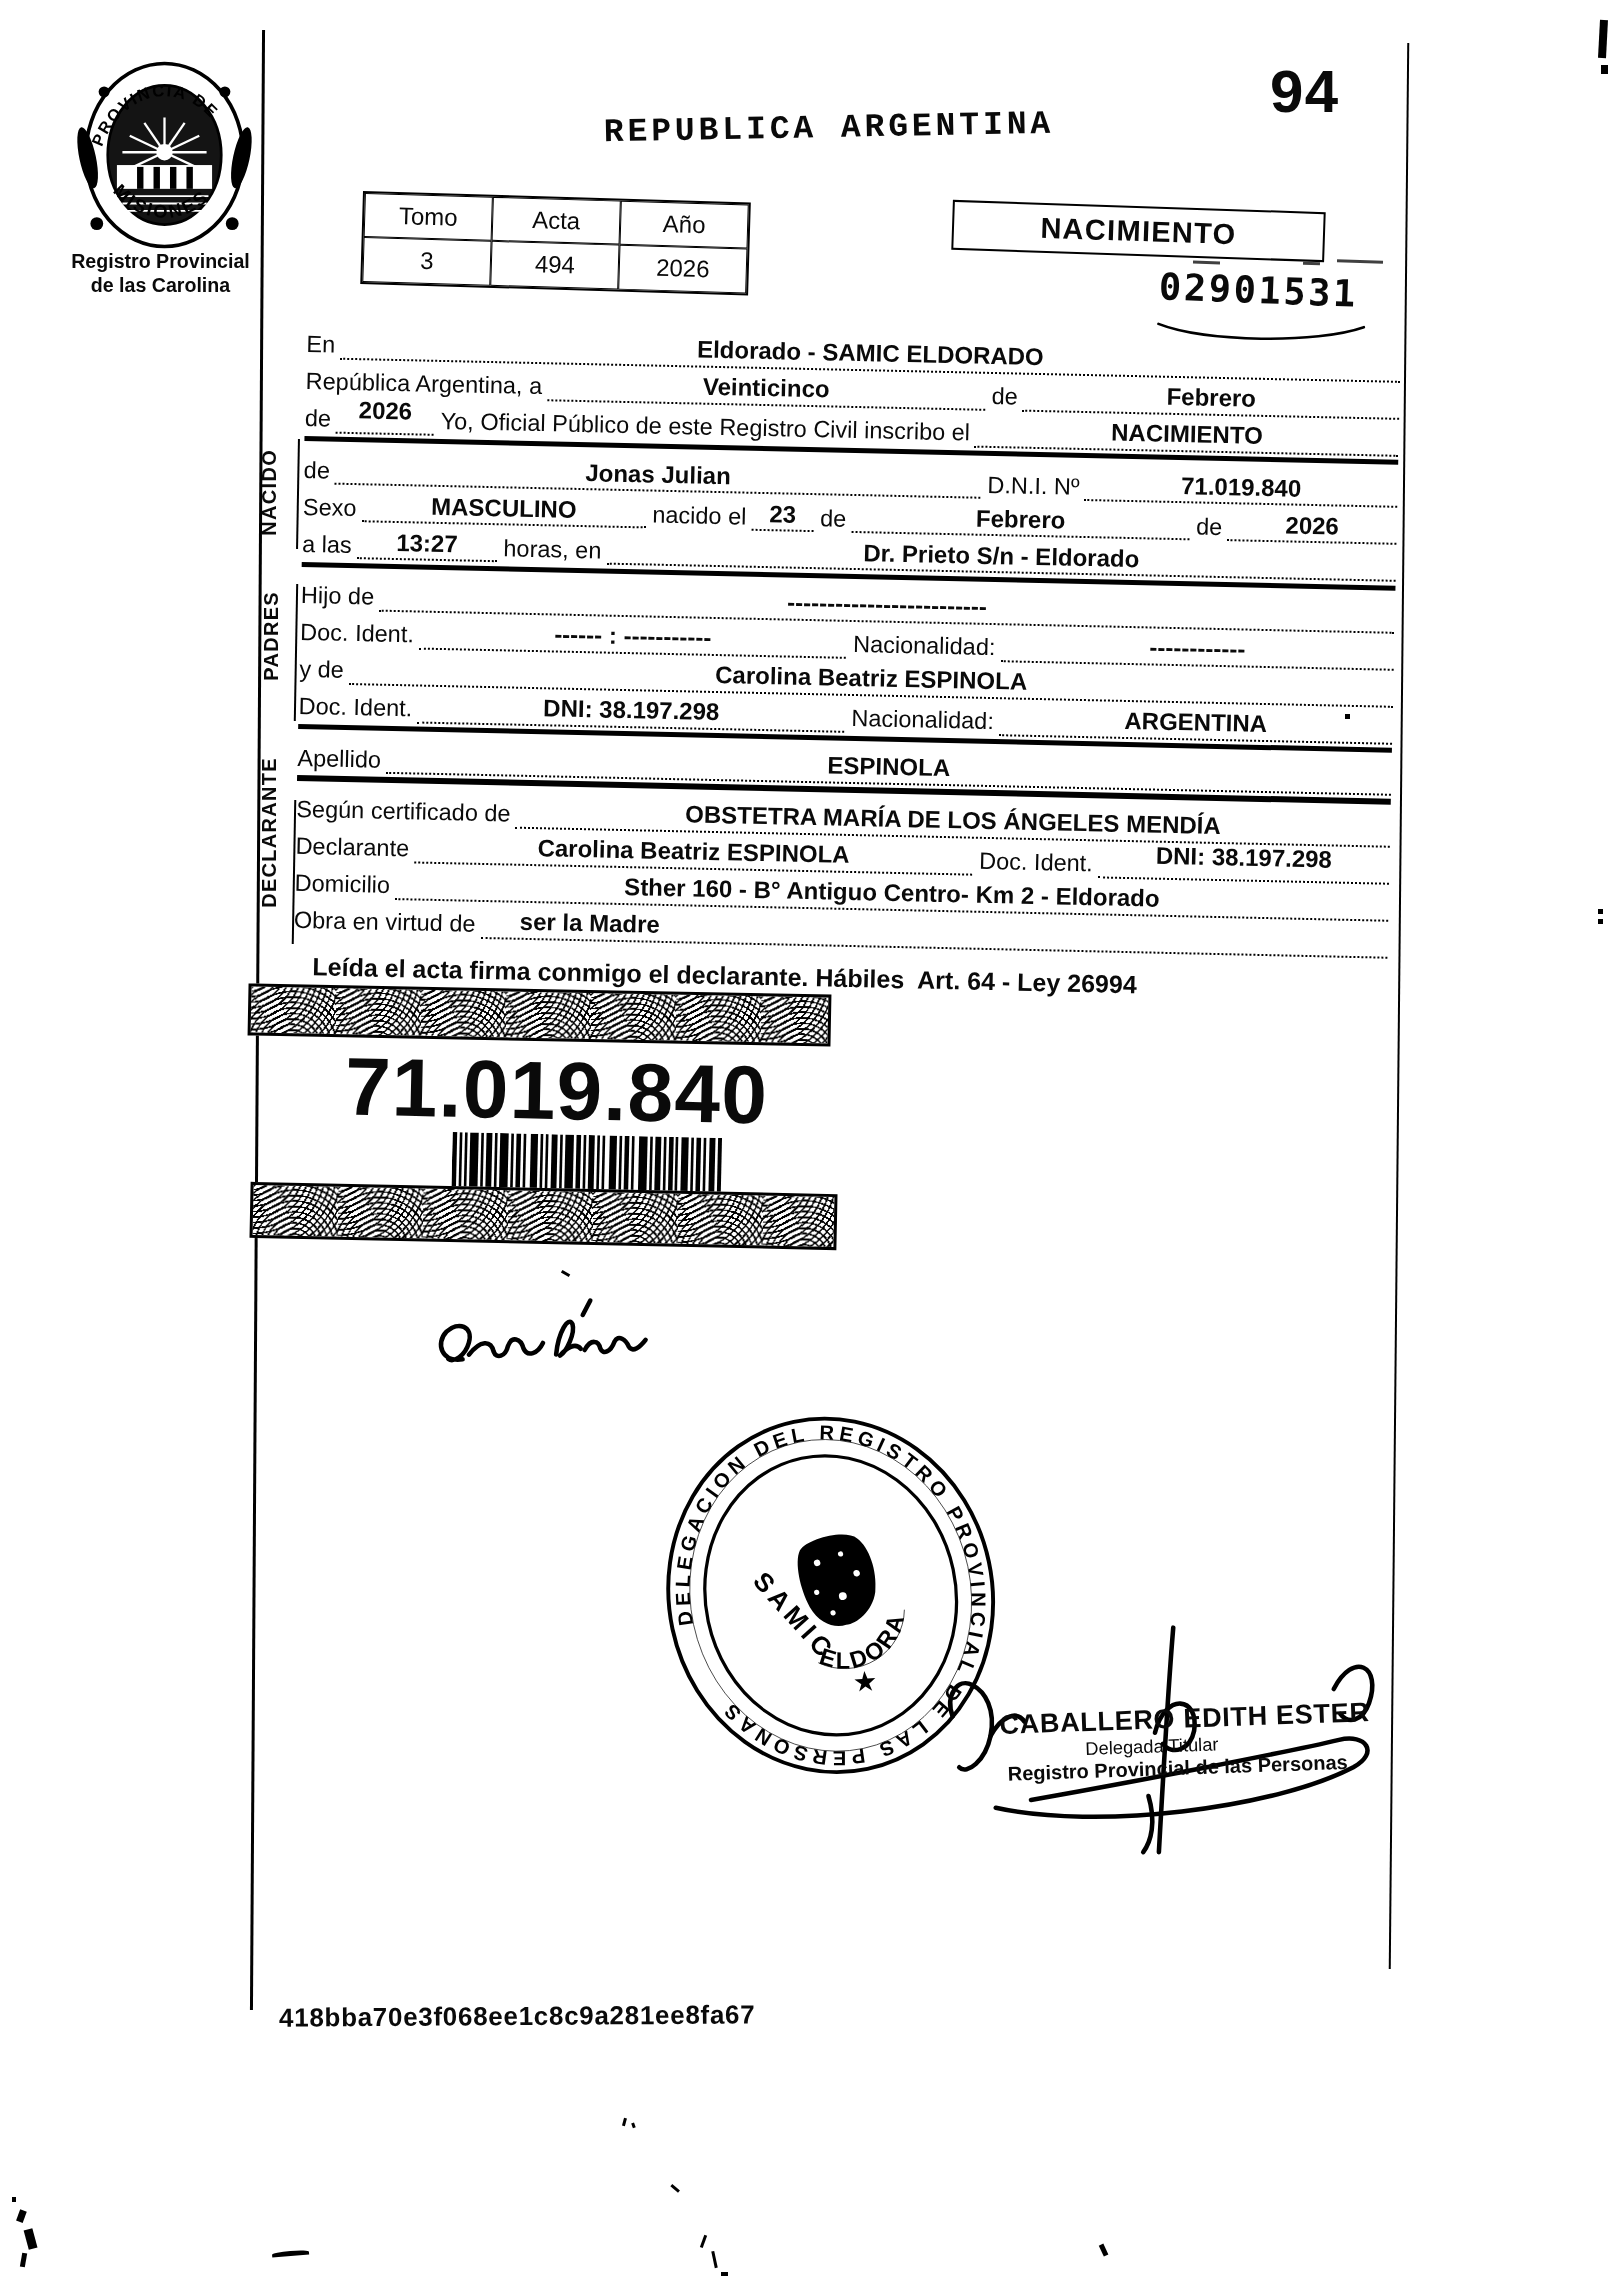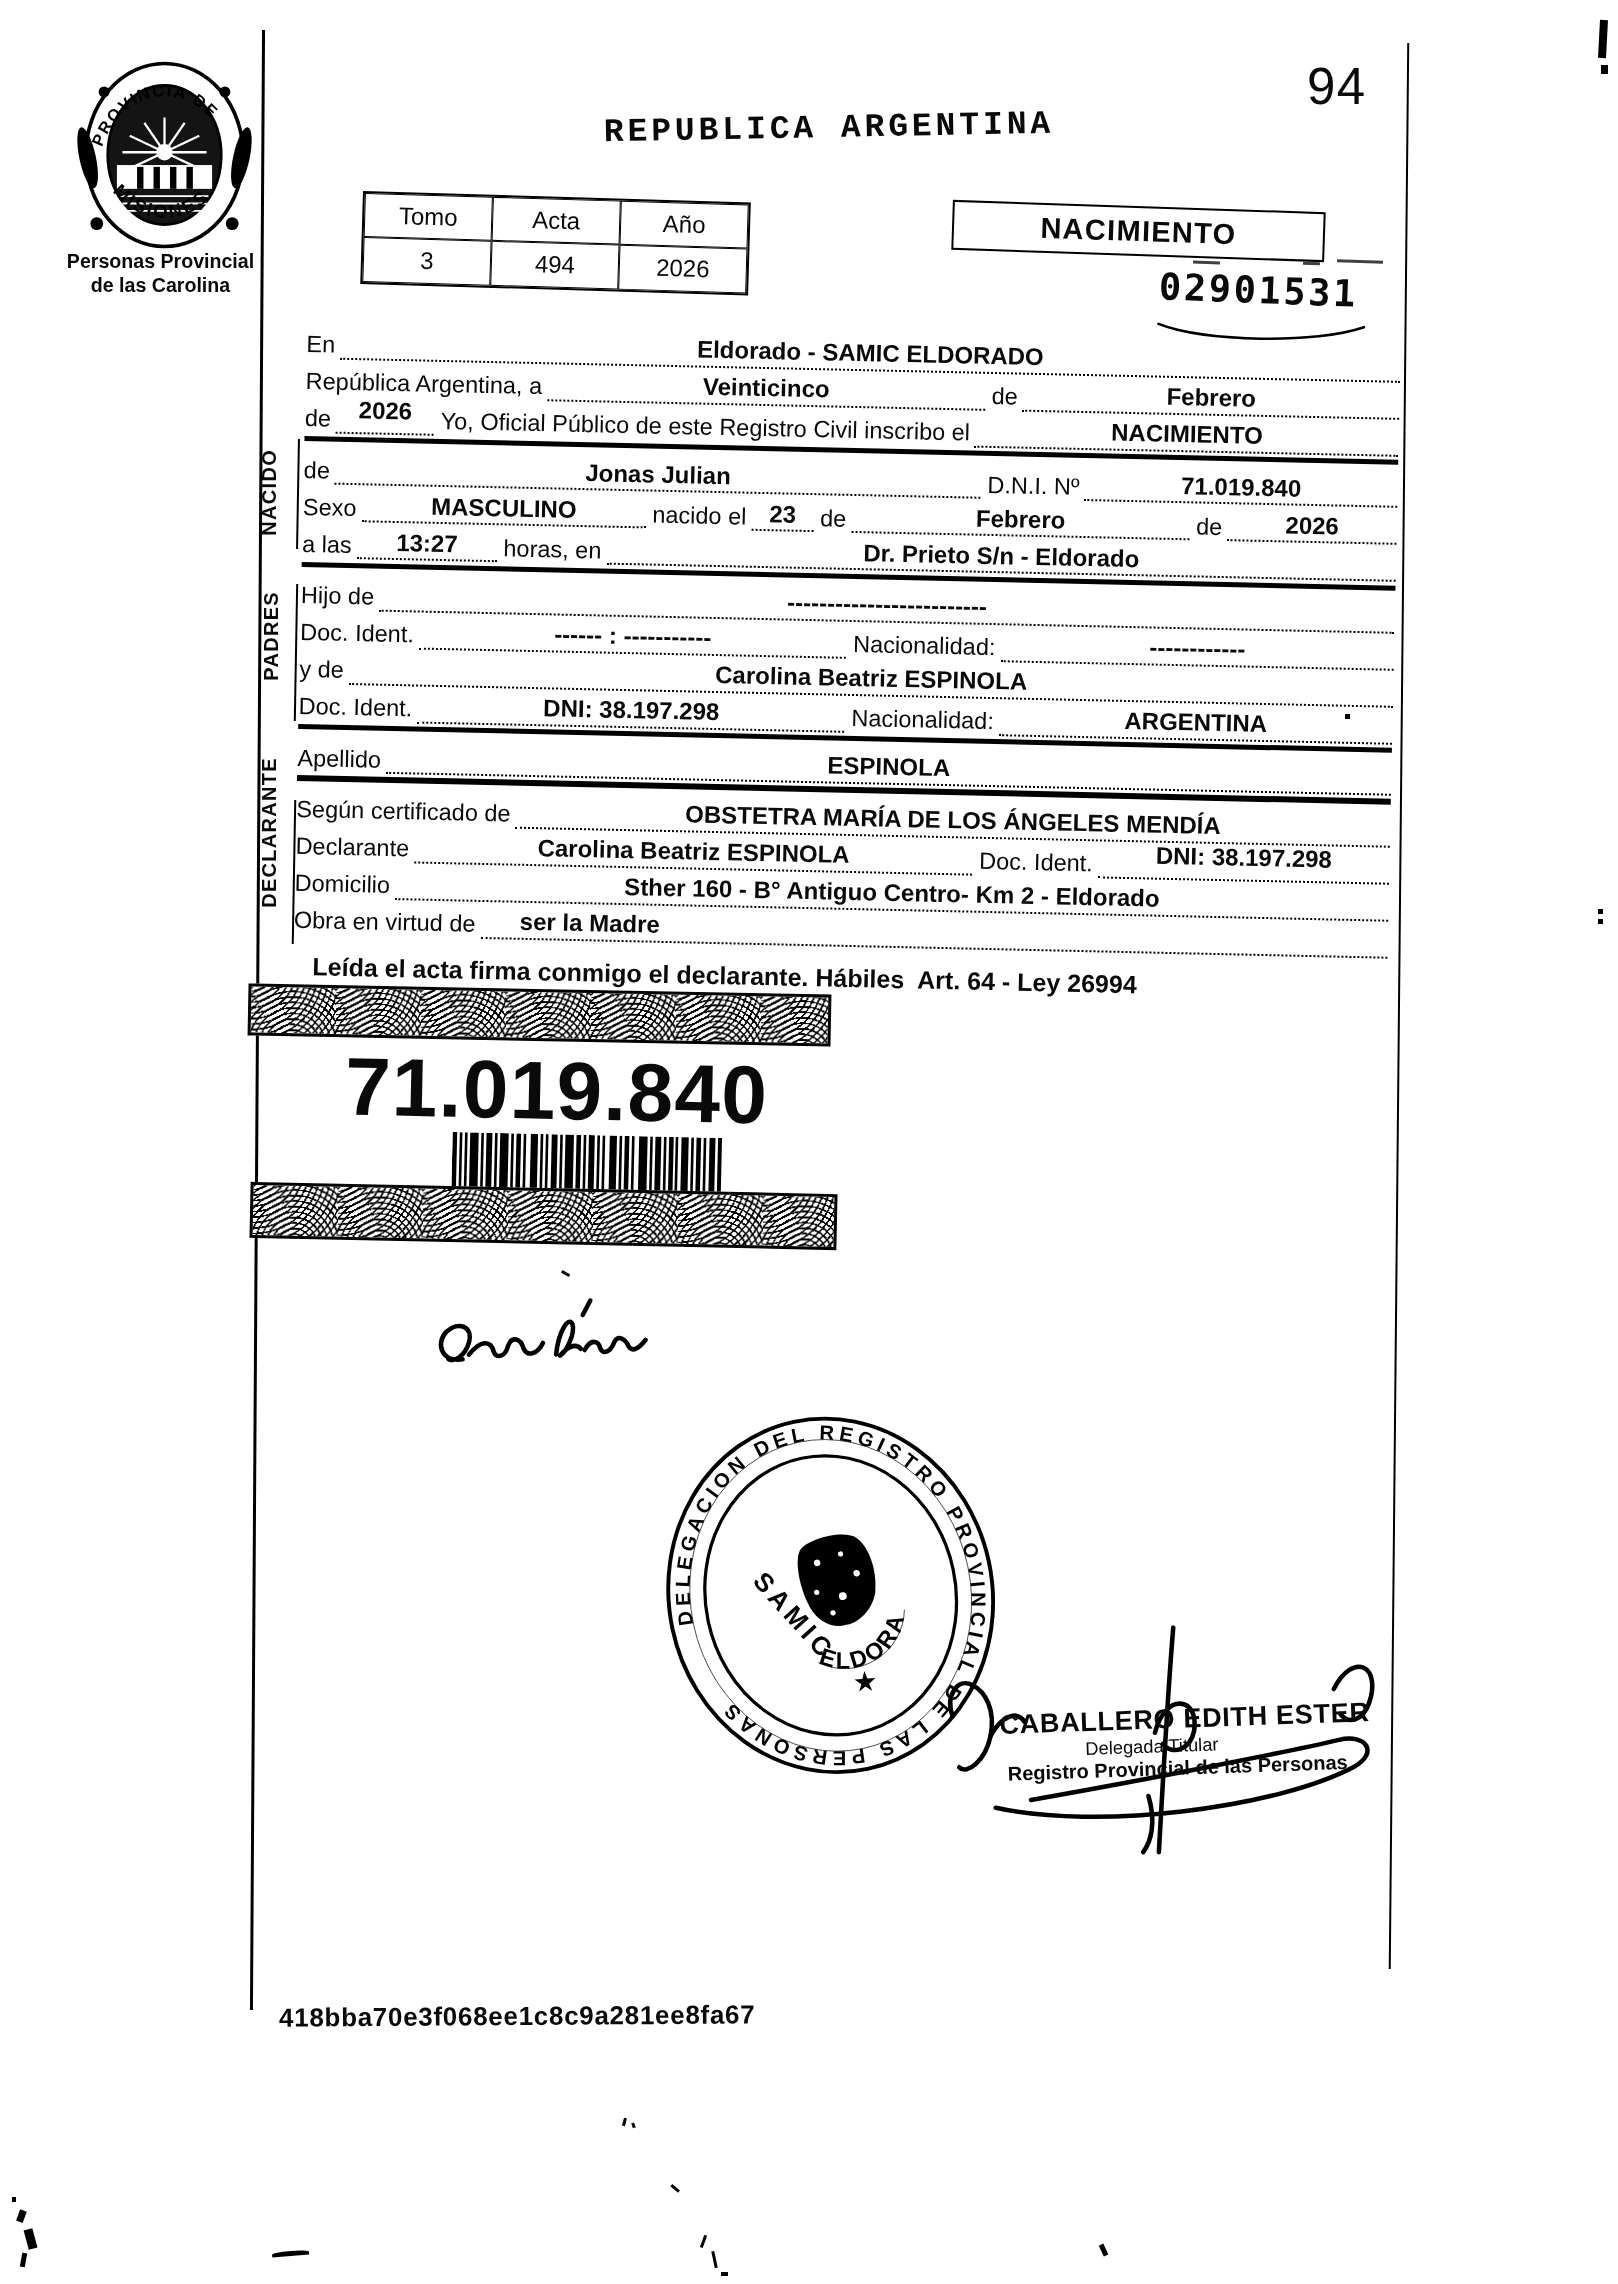--- a/index.html
+++ b/index.html
@@ -1,21 +1,21 @@
 <!DOCTYPE html>
 <html style="font-size:10.4px"><head>
 <meta charset="utf-8">
 <style>
   html,body{margin:0;padding:0;background:#e8e8e8;}
   .sheet{position:relative;width:1619px;height:2284px;background:#ffffff;overflow:hidden;
          font-family:"Liberation Sans",sans-serif;color:#0a0a0a;}
   .abs{position:absolute;}
 
   
-  .page-num{left:1307px;top:57px;font-size:51px;font-weight:normal;letter-spacing:1.3px;}
+  .page-num{left:1270px;top:57px;font-size:60px;font-weight:bold;letter-spacing:1.3px;}
   .vline{position:absolute;background:#000;}
   .hash{left:279px;top:2001px;font-size:26px;font-weight:bold;letter-spacing:0.7px;transform:rotate(-0.4deg);}
 
   
   .logo-caption{left:56px;top:249px;width:209px;text-align:center;font-size:19.6px;font-weight:bold;line-height:1.25;}
 
   
   .title{left:555px;top:110px;width:548px;text-align:center;font-family:"Liberation Mono",monospace;
          font-weight:bold;font-size:33px;letter-spacing:3.9px;transform:rotate(-1.1deg);white-space:nowrap;}
 
@@ -119,21 +119,21 @@
     <path id="logoTop" d="M 28,112 A 74,90 0 0 1 172,112" fill="none"></path>
     <text font-size="18" font-weight="bold" letter-spacing="2" fill="#000">
       <textPath href="#logoTop" startOffset="14">PROVINCIA DE</textPath>
     </text>
     <path id="logoBot" d="M 32,128 A 76,86 0 0 0 168,128" fill="none"></path>
     <text font-size="20" font-weight="bold" letter-spacing="3" fill="#000">
       <textPath href="#logoBot" startOffset="22">MISIONES</textPath>
     </text>
   </svg>
   <div class="abs logo-caption">
-    <div>Personas Provincial</div>
+    <div>Registro Provincial</div>
     <div>de las Carolina</div>
   </div>
 
   <div class="abs title">REPUBLICA ARGENTINA</div>
 
   <div class="abs acta">
     <div>Tomo</div>
     <div>Acta</div>
     <div>Año</div>
     <div>3</div>

